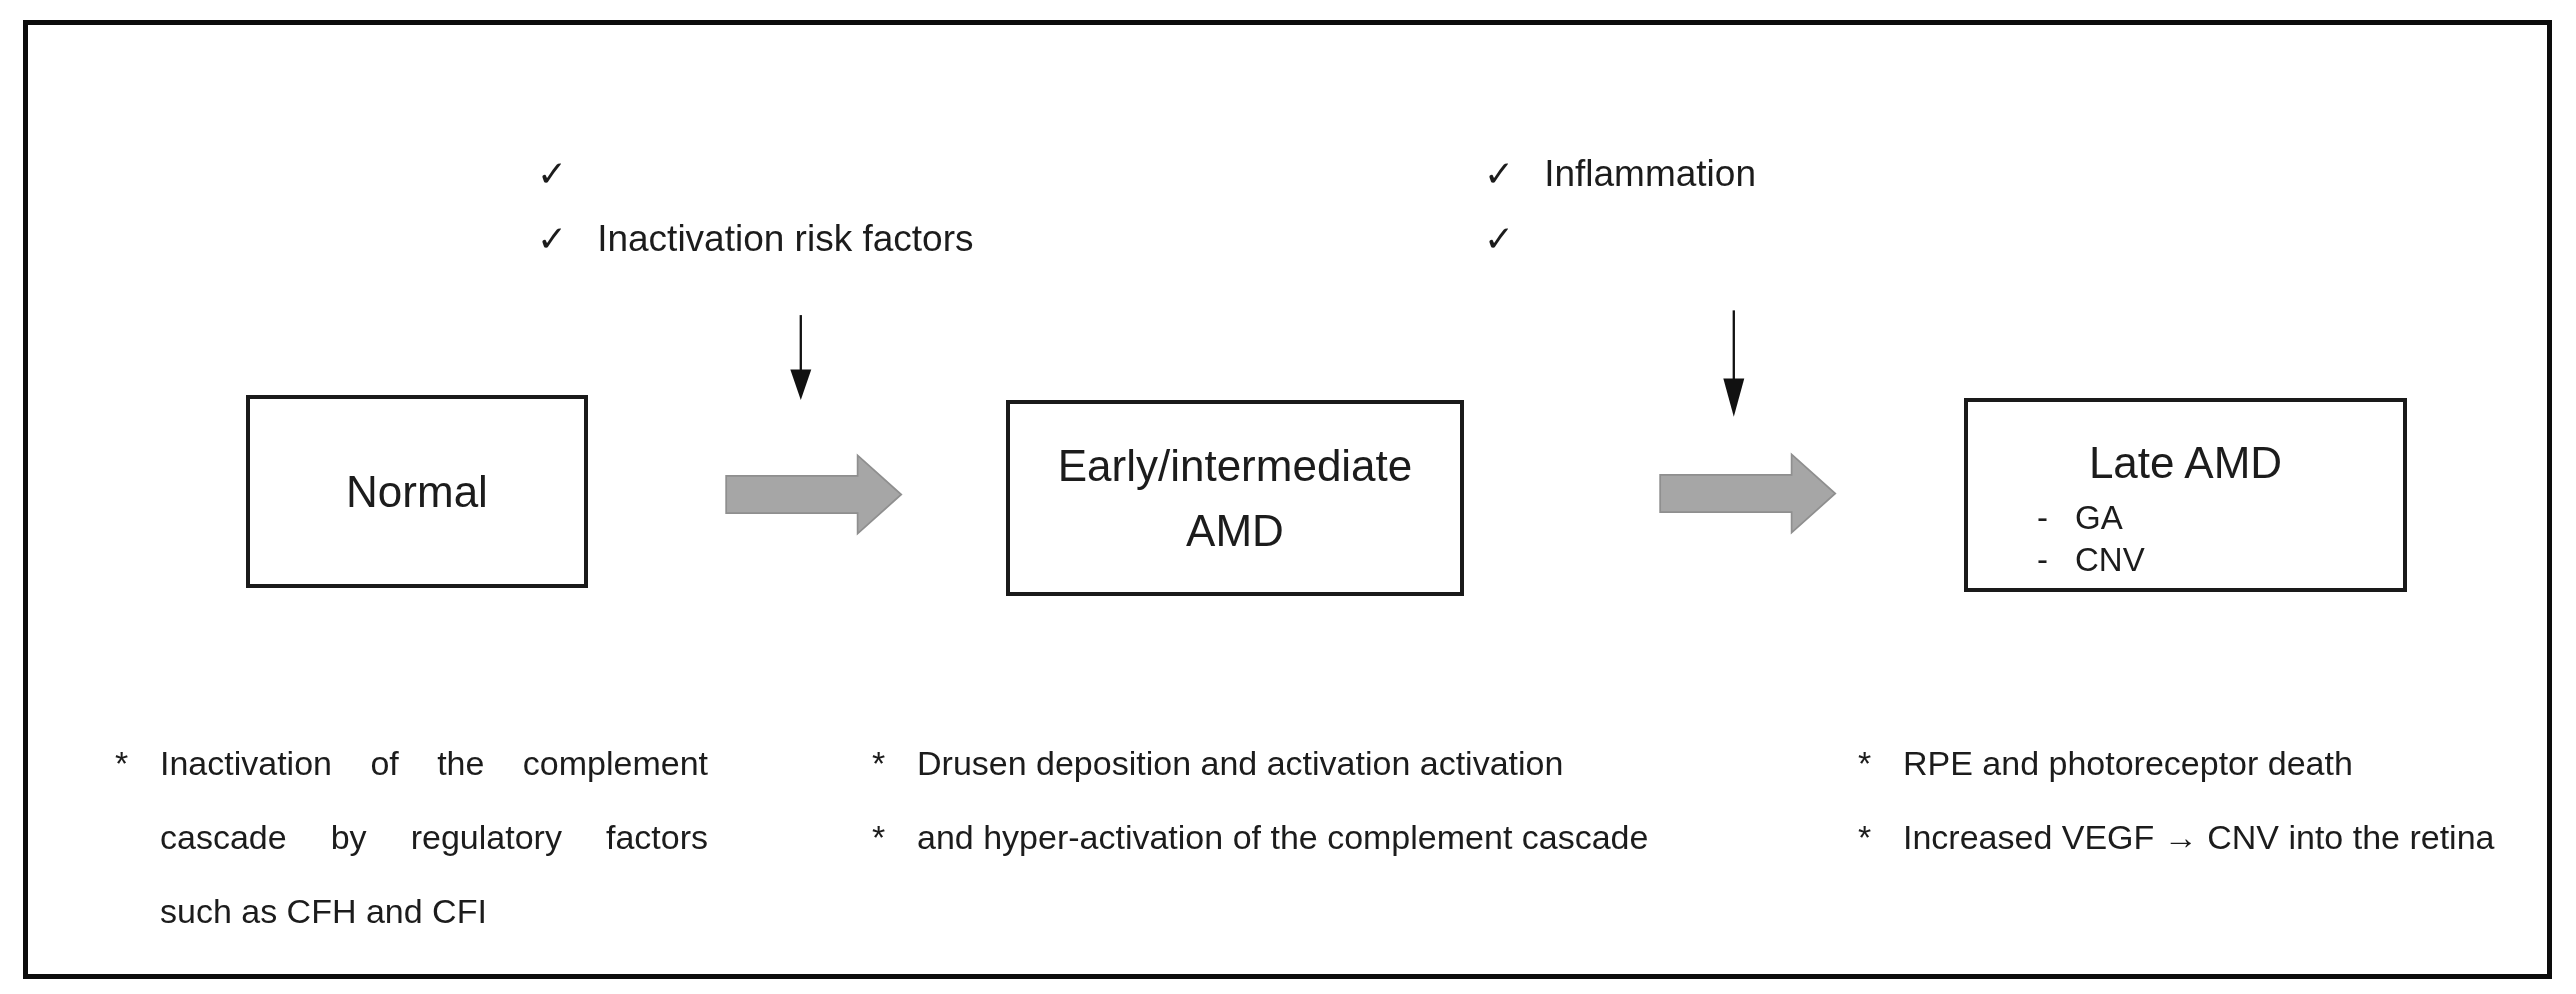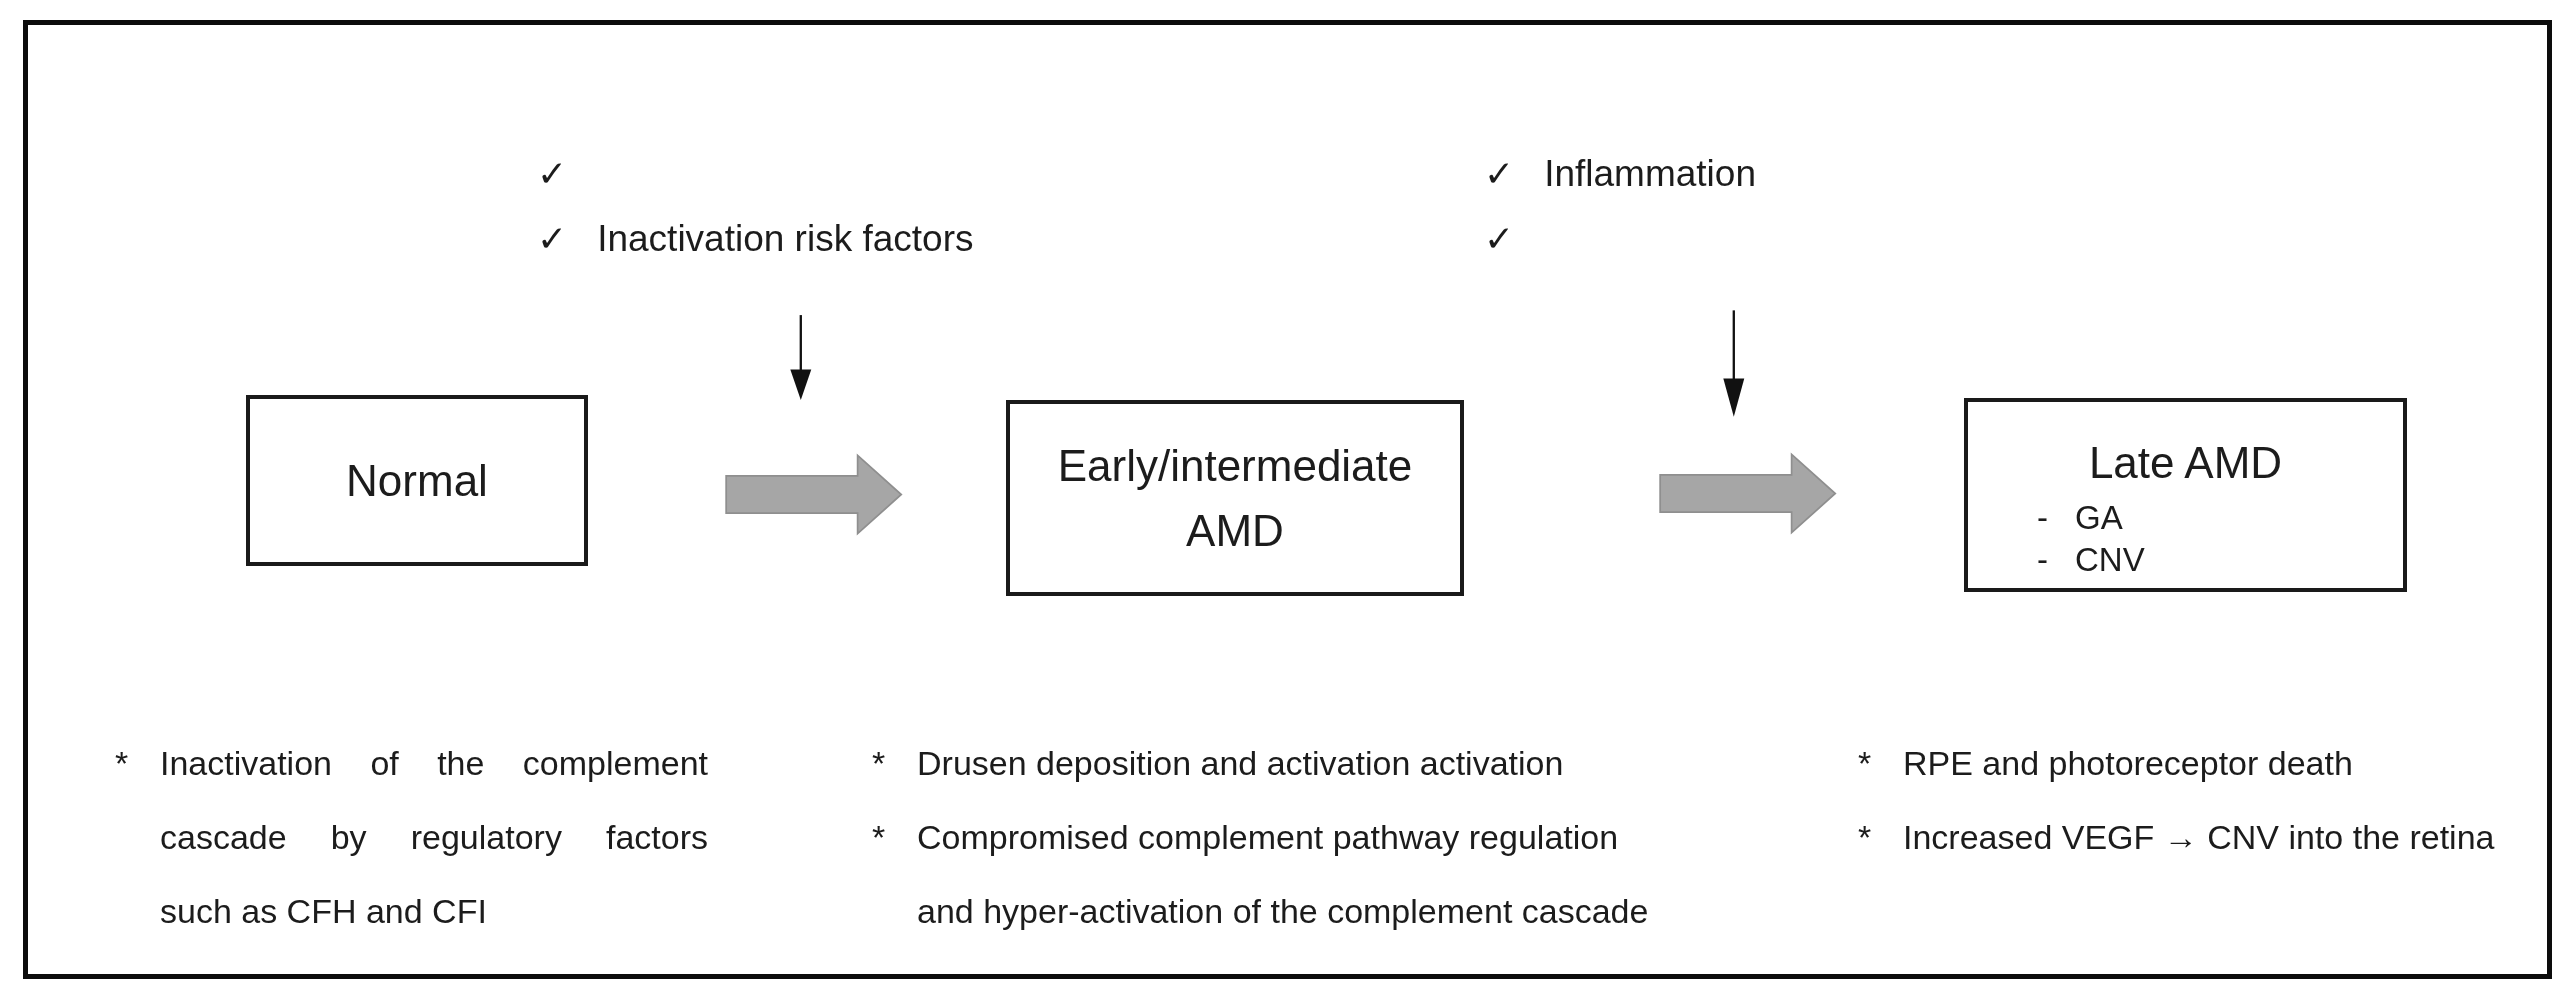--- a/index.html
+++ b/index.html
@@ -38,21 +38,21 @@
   
   .stage-box{
     position:absolute;
     border:4.1px solid #1a1a1a;
     box-sizing:border-box;
     background:#ffffff;
     display:flex;
     align-items:center;
     justify-content:center;
   }
-  .stage-normal{left:218px; top:370px; width:342px; height:171px;}
+  .stage-normal{left:218px; top:370px; width:342px; height:193px;}
   .stage-normal .stage-label{font-size:44px;}
   .stage-early{left:978px; top:375px; width:458px; height:196px; flex-direction:column;}
   .stage-early .stage-line{font-size:44px; line-height:65px; text-align:center;}
   .stage-late{left:1936px; top:373px; width:443px; height:194px; display:block;}
   .late-title{text-align:center; font-size:44px; line-height:52px; margin-top:35px;}
   .late-list{margin-top:8.1px; padding-left:69px;}
   .late-item{display:flex; gap:27px; font-size:33px; line-height:42px; align-items:baseline;}
 
   
   .block-arrow{position:absolute;}
@@ -161,21 +161,20 @@
     <div class="note note-middle">
       <div class="note-row">
         <span class="star">*</span>
         <div class="note-lines">
           <div class="note-line">Drusen deposition and activation activation</div>
         </div>
       </div>
       <div class="note-row">
         <span class="star">*</span>
         <div class="note-lines">
-          <div class="note-line">Compromised complement pathway regulation</div>
           <div class="note-line">and hyper-activation of the complement cascade</div>
         </div>
       </div>
     </div>
 
     <div class="note note-right">
       <div class="note-row">
         <span class="star">*</span>
         <div class="note-lines">
           <div class="note-line">RPE and photoreceptor death</div>

